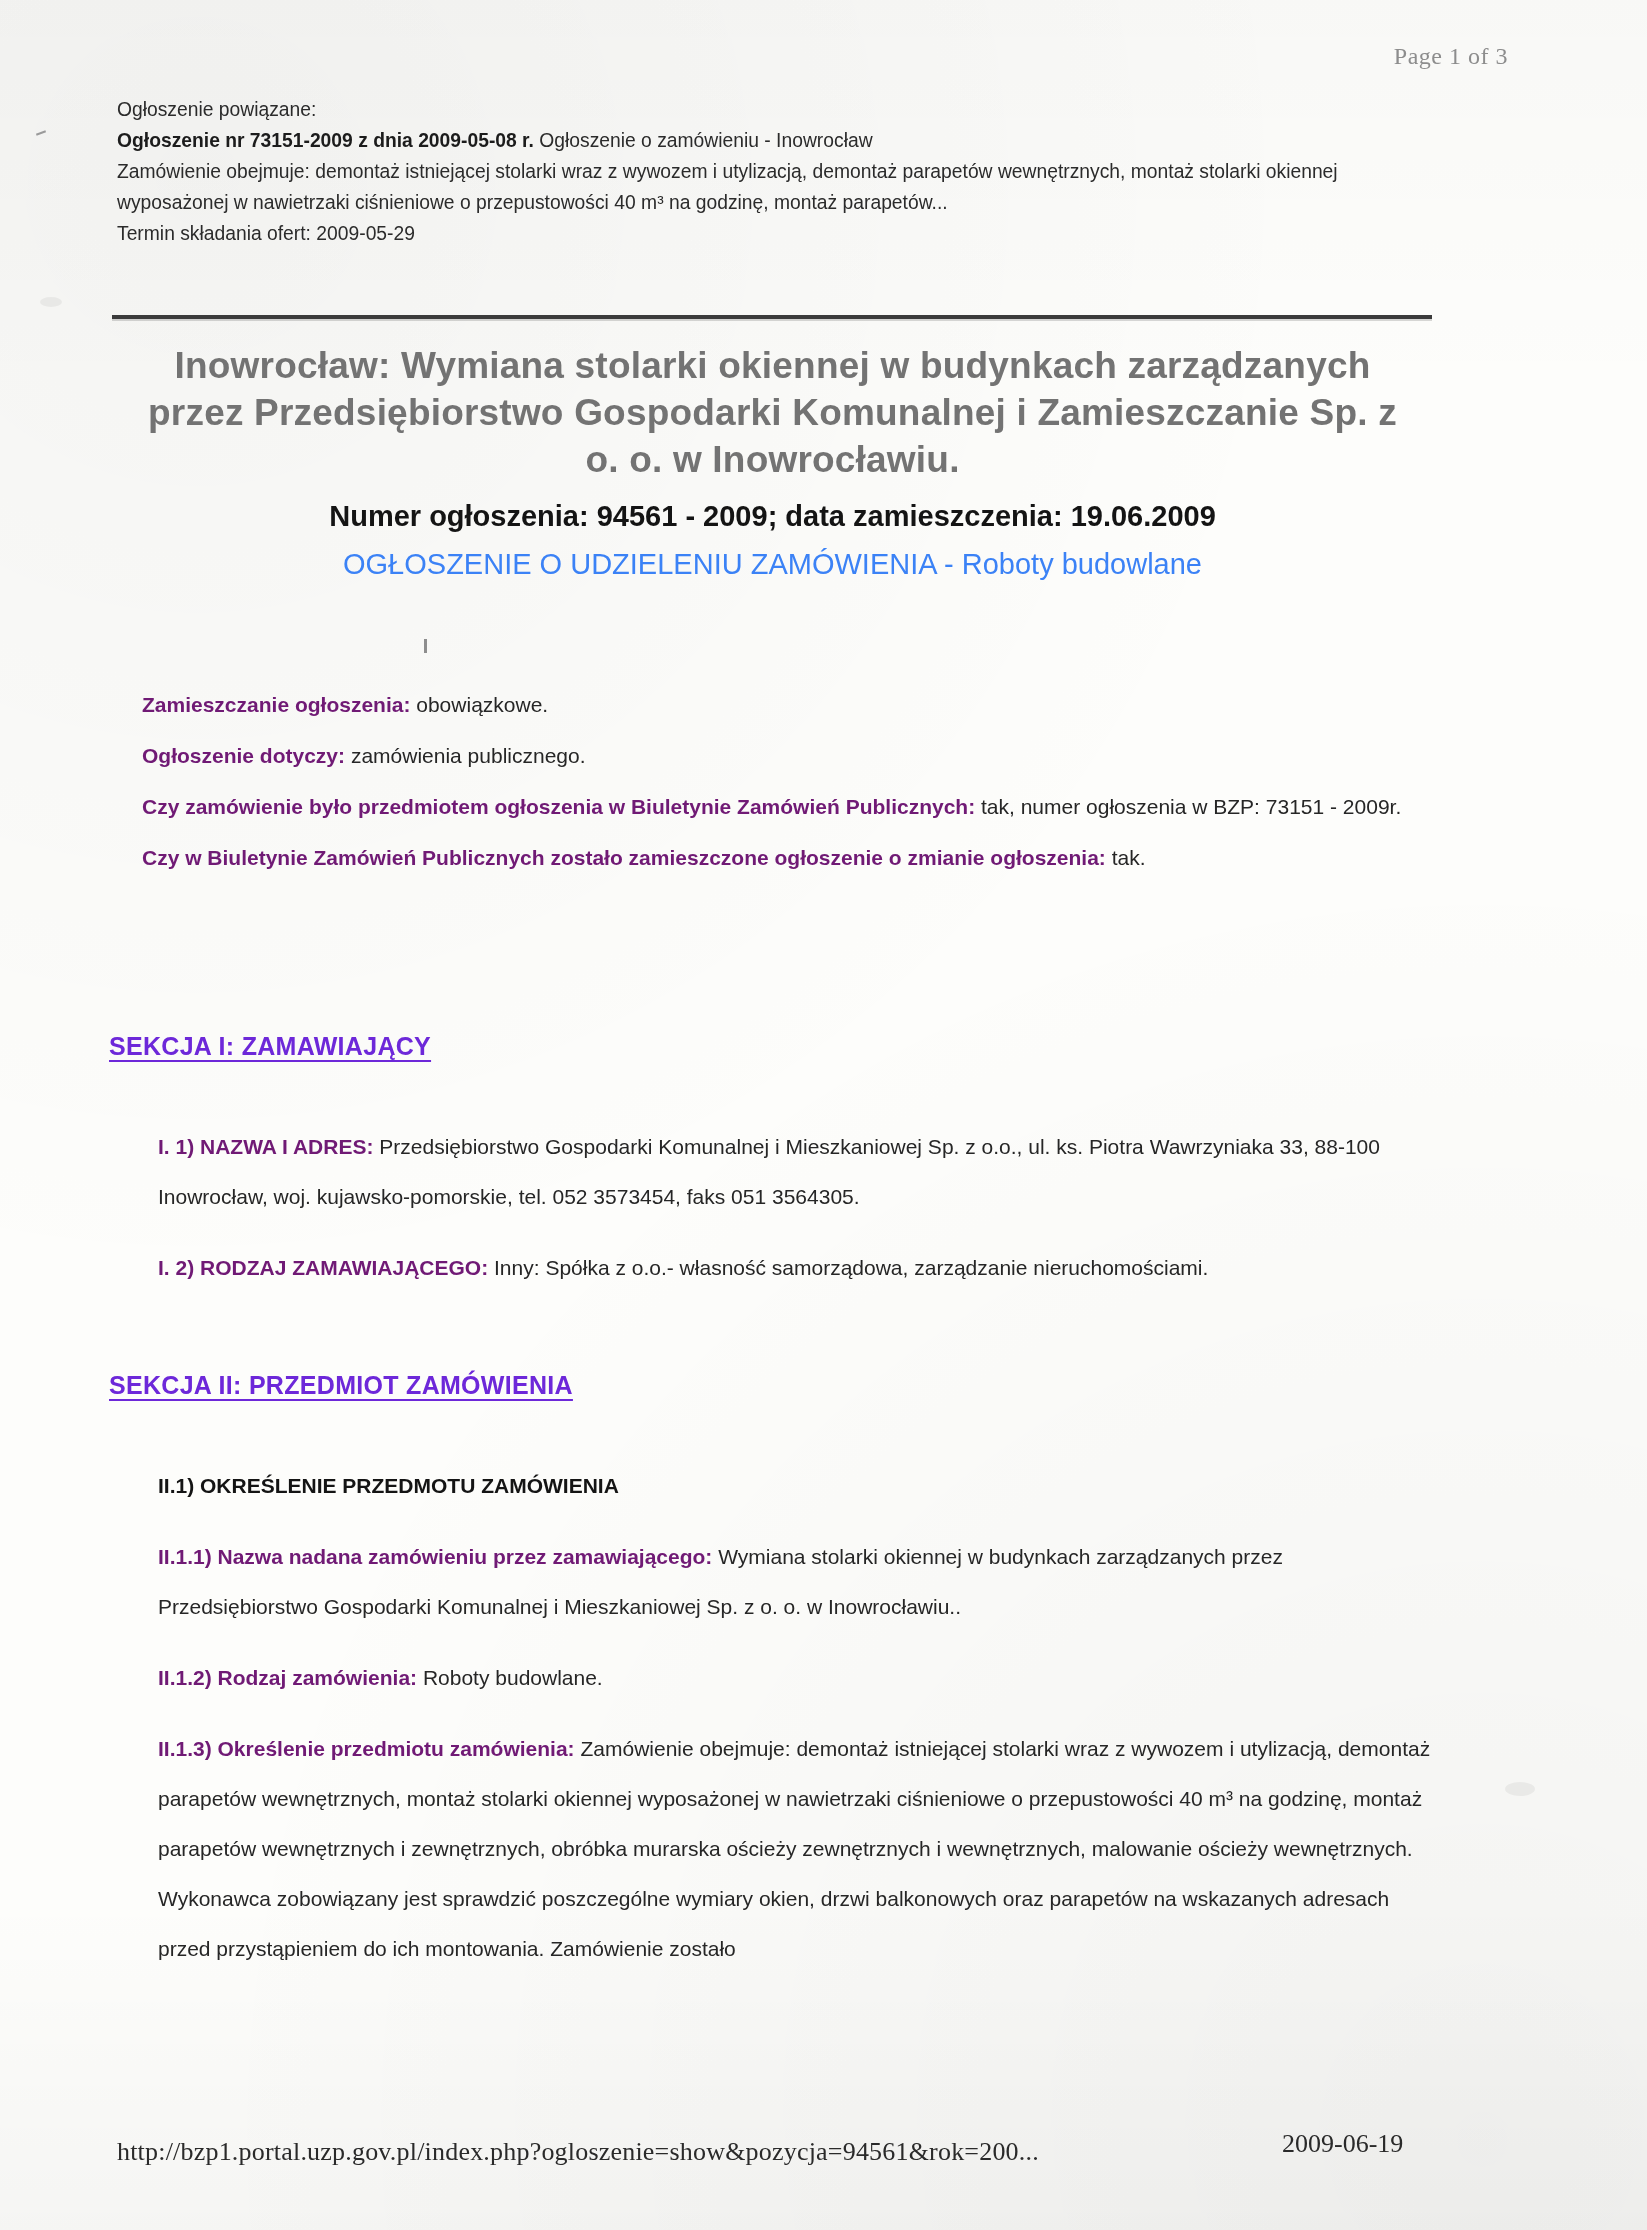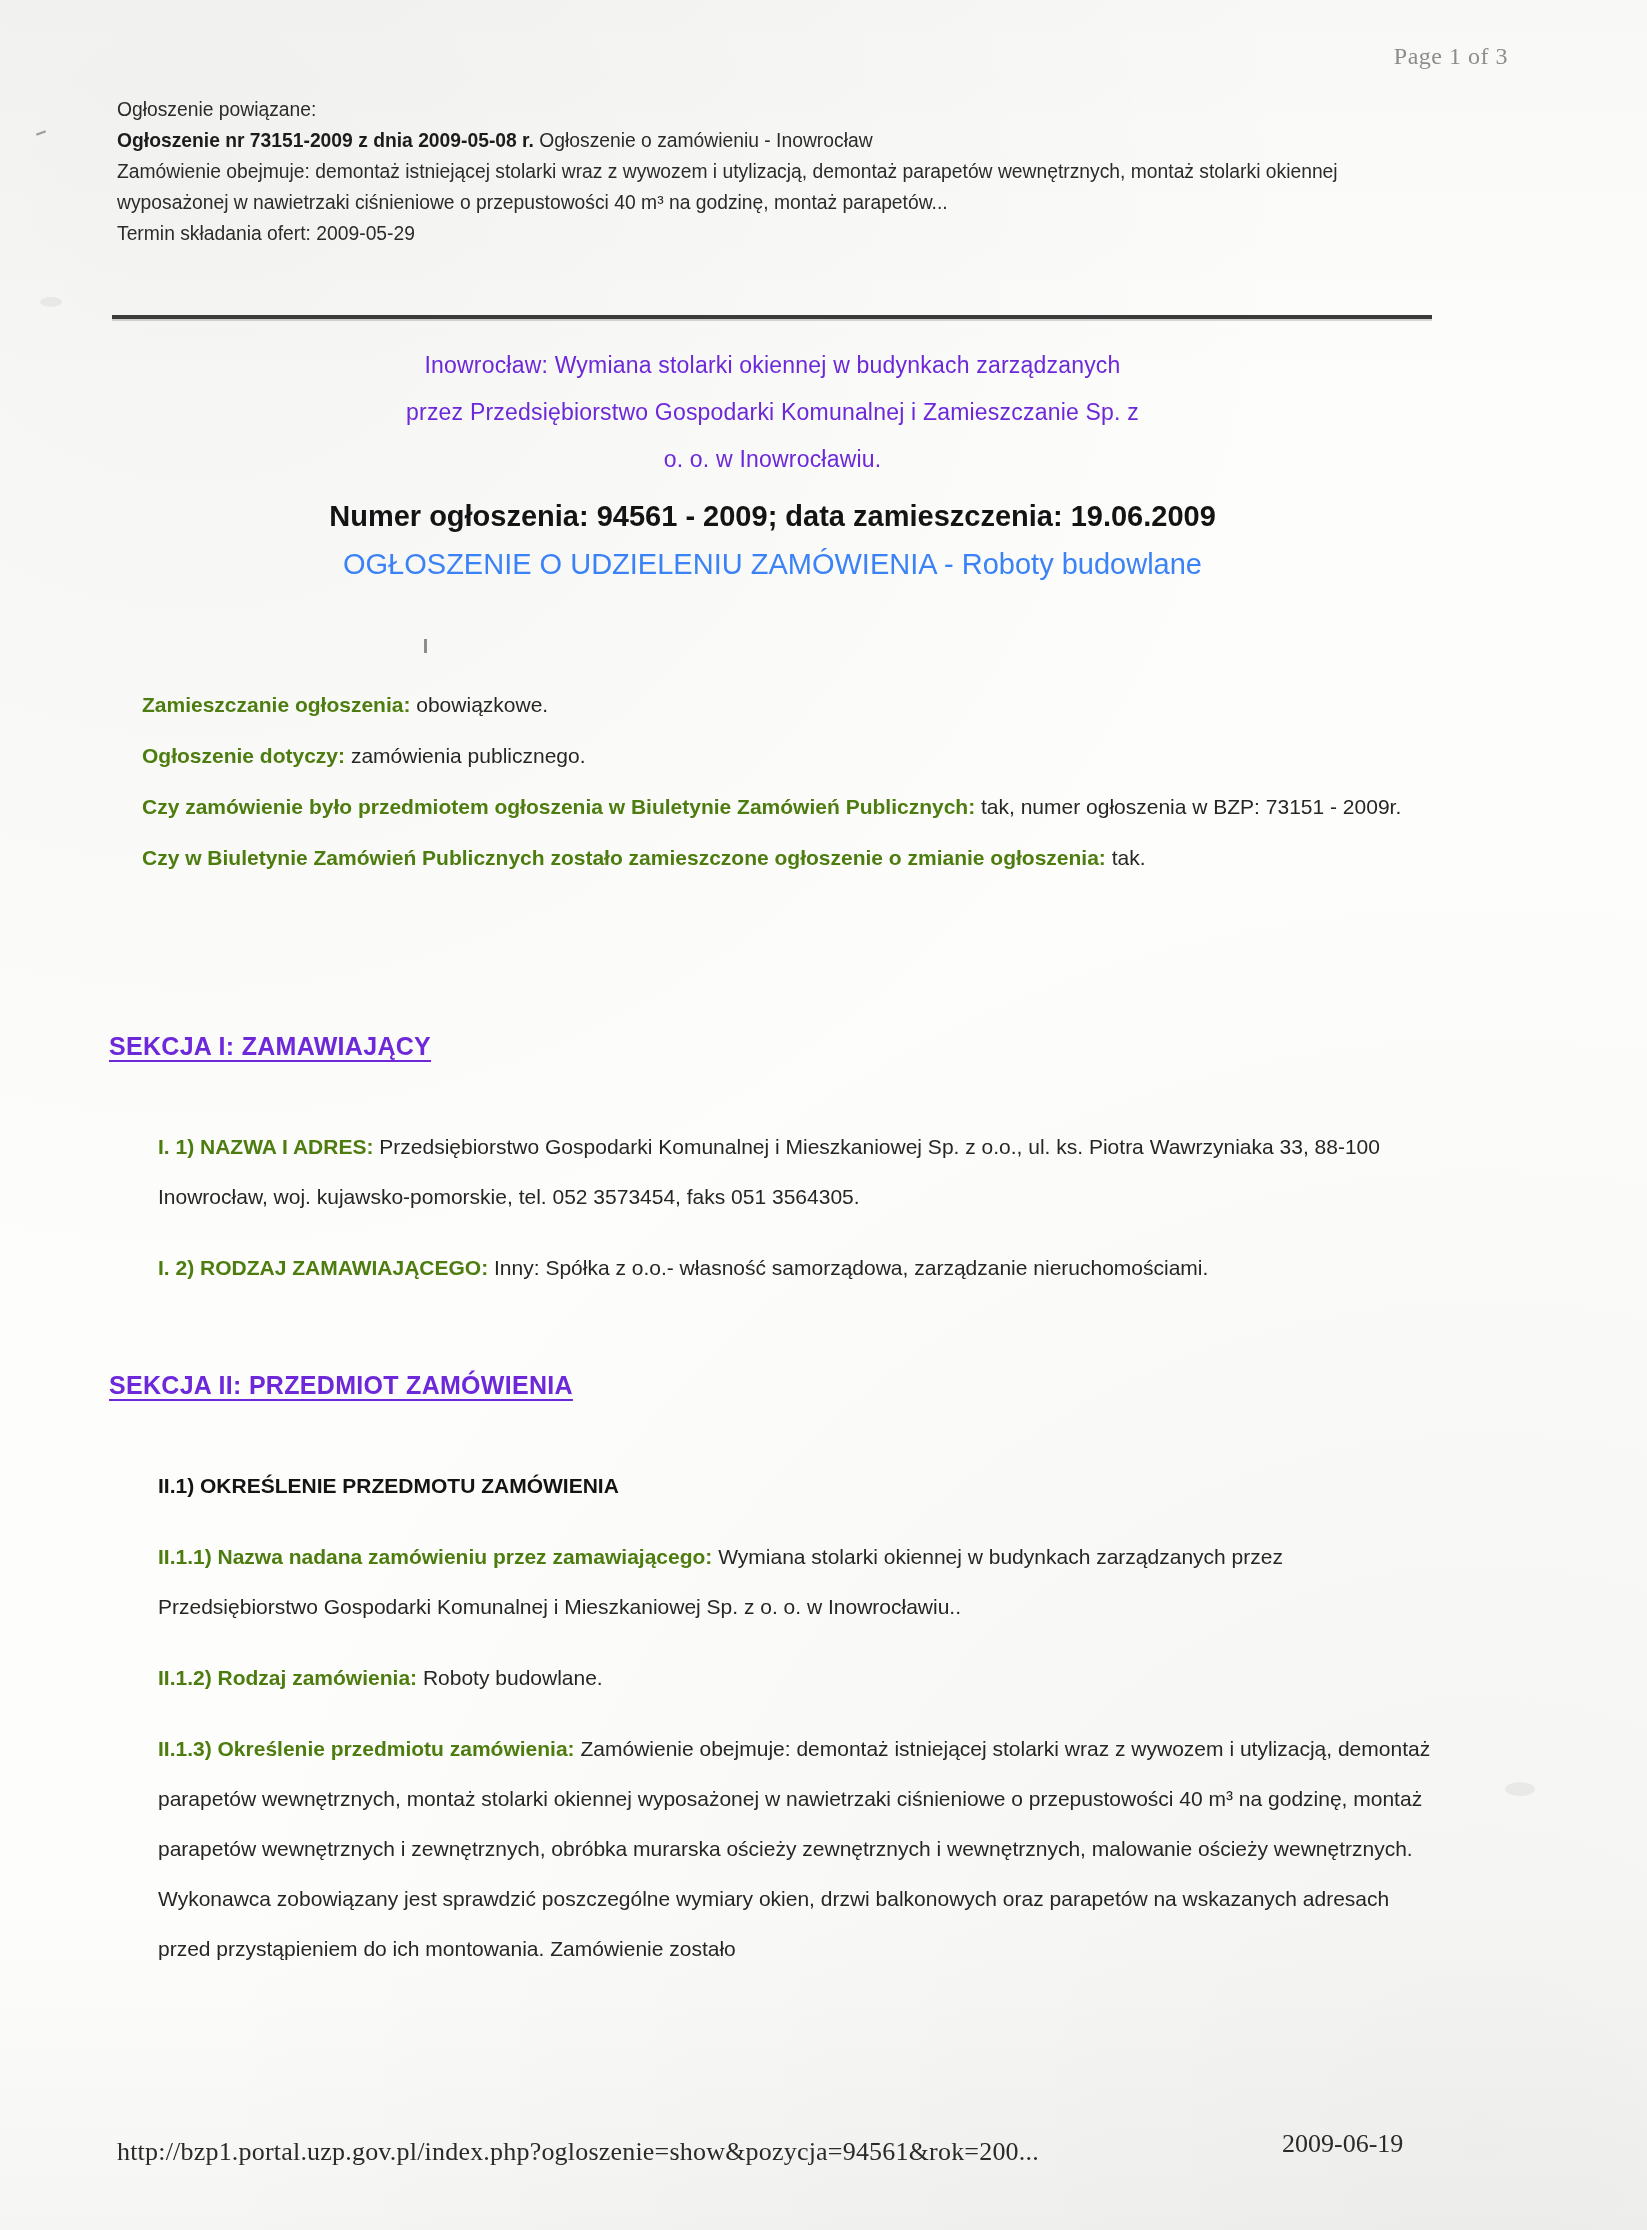--- a/index.html
+++ b/index.html
@@ -61,24 +61,24 @@
     box-shadow: 0 2px 0 rgba(0,0,0,0.15);
   }
   .title-block {
     position: absolute;
     left: 129px;
     top: 342px;
     width: 1287px;
     text-align: center;
   }
   .title-main {
-    font-size: 23px;
-    font-weight: normal;
+    font-size: 37px;
+    font-weight: bold;
     line-height: 47px;
-    color: #6d28d9;
+    color: #737373;
     letter-spacing: 0.2px;
   }
   .title-num {
     font-size: 29px;
     font-weight: bold;
     line-height: 46px;
     margin-top: 10px;
     color: #141414;
   }
   .title-sub {
@@ -90,21 +90,21 @@
   .body-block {
     position: absolute;
     left: 142px;
     top: 679px;
     width: 1287px;
     font-size: 21px;
     line-height: 51px;
     color: #262626;
   }
   .body-block p { margin: 0; }
-  .lbl { font-weight: bold; color: #4d7c0f; }
+  .lbl { font-weight: bold; color: #701a75; }
 
   .section-head {
     position: absolute;
     left: 109px;
     font-size: 25px;
     font-weight: bold;
     color: #6d28d9;
     text-decoration: underline;
     text-underline-offset: 5px;
     letter-spacing: 0.3px;

